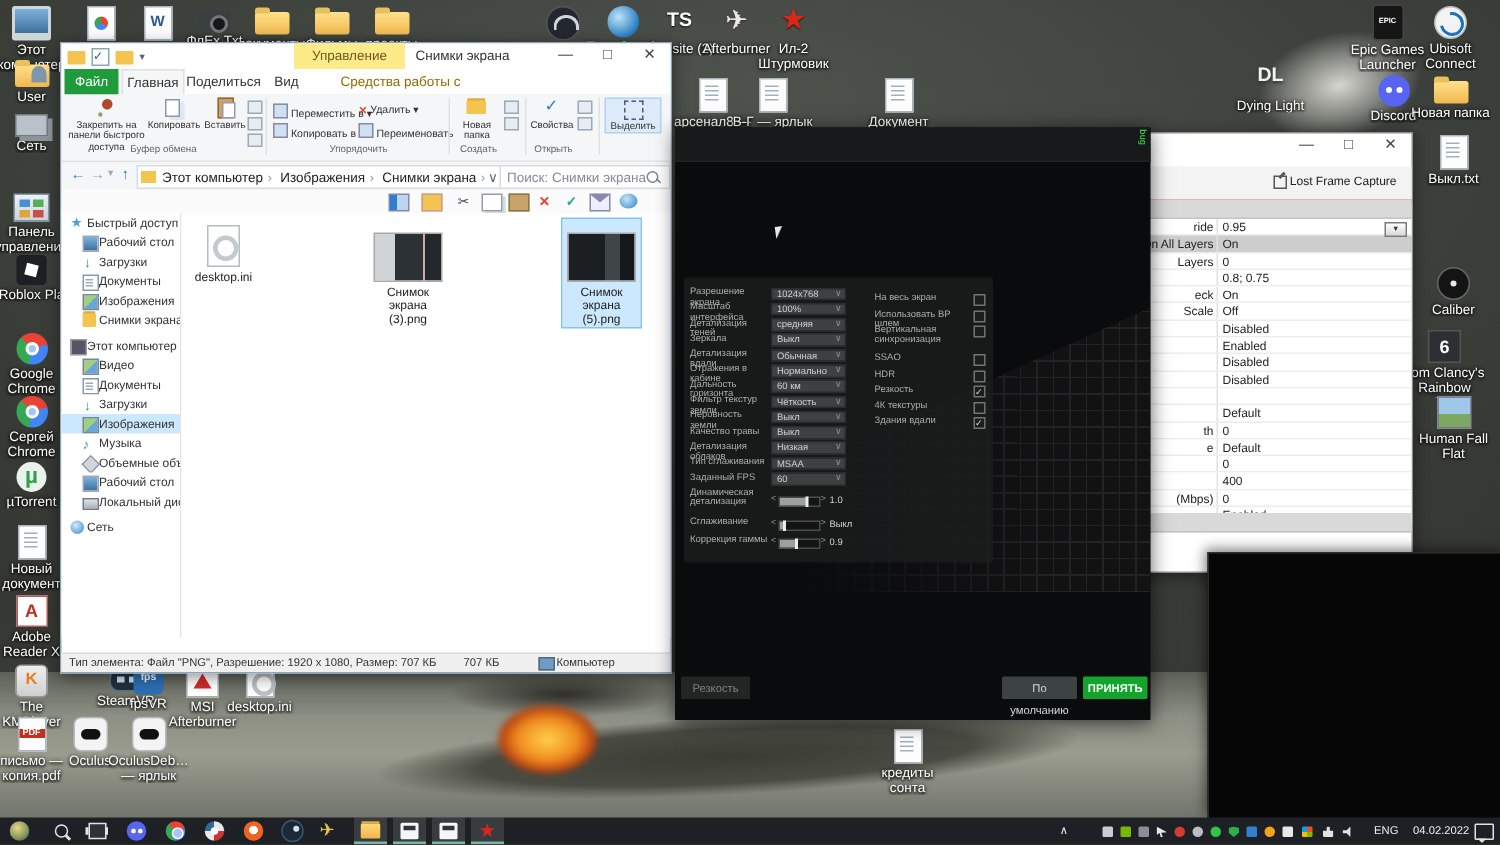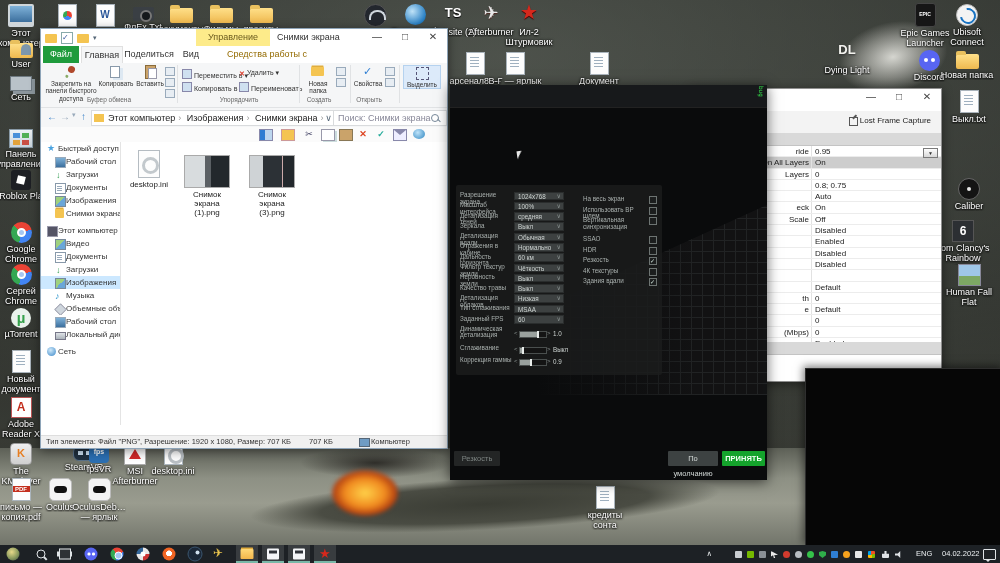--- a/index.html
+++ b/index.html
@@ -515,92 +515,92 @@
           <span class="o-coldiv"></span>
           <span class="o-val">0</span>
         </div>
 
         <div class="o-row">
           <span class="o-lab"></span>
           <span class="o-coldiv"></span>
           <span class="o-val">0.8; 0.75</span>
         </div>
 
+
+        <div class="o-row">
+          <span class="o-lab">eck</span>
+          <span class="o-coldiv"></span>
+          <span class="o-val">On</span>
+        </div>
+
+        <div class="o-row">
+          <span class="o-lab">Scale</span>
+          <span class="o-coldiv"></span>
+          <span class="o-val">Off</span>
+        </div>
+
         <div class="o-row">
           <span class="o-lab"></span>
           <span class="o-coldiv"></span>
-          <span class="o-val">Auto</span>
-        </div>
-
-        <div class="o-row">
-          <span class="o-lab">eck</span>
-          <span class="o-coldiv"></span>
-          <span class="o-val">On</span>
-        </div>
-
-        <div class="o-row">
-          <span class="o-lab">Scale</span>
-          <span class="o-coldiv"></span>
-          <span class="o-val">Off</span>
+          <span class="o-val">Disabled</span>
         </div>
 
         <div class="o-row">
           <span class="o-lab"></span>
           <span class="o-coldiv"></span>
+          <span class="o-val">Enabled</span>
+        </div>
+
+        <div class="o-row">
+          <span class="o-lab"></span>
+          <span class="o-coldiv"></span>
           <span class="o-val">Disabled</span>
         </div>
 
         <div class="o-row">
           <span class="o-lab"></span>
           <span class="o-coldiv"></span>
-          <span class="o-val">Enabled</span>
+          <span class="o-val">Disabled</span>
         </div>
 
         <div class="o-row">
           <span class="o-lab"></span>
           <span class="o-coldiv"></span>
-          <span class="o-val">Disabled</span>
+          <span class="o-val"></span>
         </div>
 
         <div class="o-row">
           <span class="o-lab"></span>
           <span class="o-coldiv"></span>
-          <span class="o-val">Disabled</span>
+          <span class="o-val">Default</span>
+        </div>
+
+        <div class="o-row">
+          <span class="o-lab">th</span>
+          <span class="o-coldiv"></span>
+          <span class="o-val">0</span>
+        </div>
+
+        <div class="o-row">
+          <span class="o-lab">e</span>
+          <span class="o-coldiv"></span>
+          <span class="o-val">Default</span>
         </div>
 
         <div class="o-row">
           <span class="o-lab"></span>
           <span class="o-coldiv"></span>
-          <span class="o-val"></span>
+          <span class="o-val">0</span>
         </div>
 
         <div class="o-row">
           <span class="o-lab"></span>
           <span class="o-coldiv"></span>
-          <span class="o-val">Default</span>
-        </div>
-
-        <div class="o-row">
-          <span class="o-lab">th</span>
-          <span class="o-coldiv"></span>
-          <span class="o-val">0</span>
-        </div>
-
-        <div class="o-row">
-          <span class="o-lab">e</span>
-          <span class="o-coldiv"></span>
-          <span class="o-val">Default</span>
-        </div>
-
-        <div class="o-row">
-          <span class="o-lab"></span>
-          <span class="o-coldiv"></span>
-          <span class="o-val">0</span>
-        </div>
-
+          <span class="o-val">400</span>
+        </div>
 
         <div class="o-row">
           <span class="o-lab">(Mbps)</span>
           <span class="o-coldiv"></span>
           <span class="o-val">0</span>
         </div>
 
         <div class="o-row">
           <span class="o-lab"></span>
           <span class="o-coldiv"></span>
@@ -797,31 +797,31 @@
           <span>Сеть</span>
         </div>
       </div>
     <div class="ex-files">
 
         <div class="fcell" style="top: 4px; left: 2px;">
           <div class="fthumb th-ini"></div>
           <div class="flabel">desktop.ini</div>
         </div>
 
-        <div class="fcell" style="top: 4px; left: 60px;">
-          <div class="fthumb sh sh1"></div>
-          <div class="flabel">Снимок экрана (1).png</div>
-        </div>
 
         <div class="fcell" style="top: 4px; left: 125px;">
           <div class="fthumb sh sh3"></div>
           <div class="flabel">Снимок экрана (3).png</div>
         </div>
 
 
+        <div class="fcell sel" style="top: 4px; left: 254px;">
+          <div class="fthumb sh sh5"></div>
+          <div class="flabel">Снимок экрана (5).png</div>
+        </div>
       </div>
     <div class="ex-status2">
       <span class="stxt" style="left:5px">Тип элемента: Файл "PNG", Разрешение: 1920 x 1080, Размер: 707 КБ</span>
       <span class="stxt" style="left:268px">707 КБ</span>
       <span class="mini-pc" style="left:318px"></span>
       <span class="stxt" style="left:330px">Компьютер</span>
     </div>
   </div>
 
   <div id="game">

